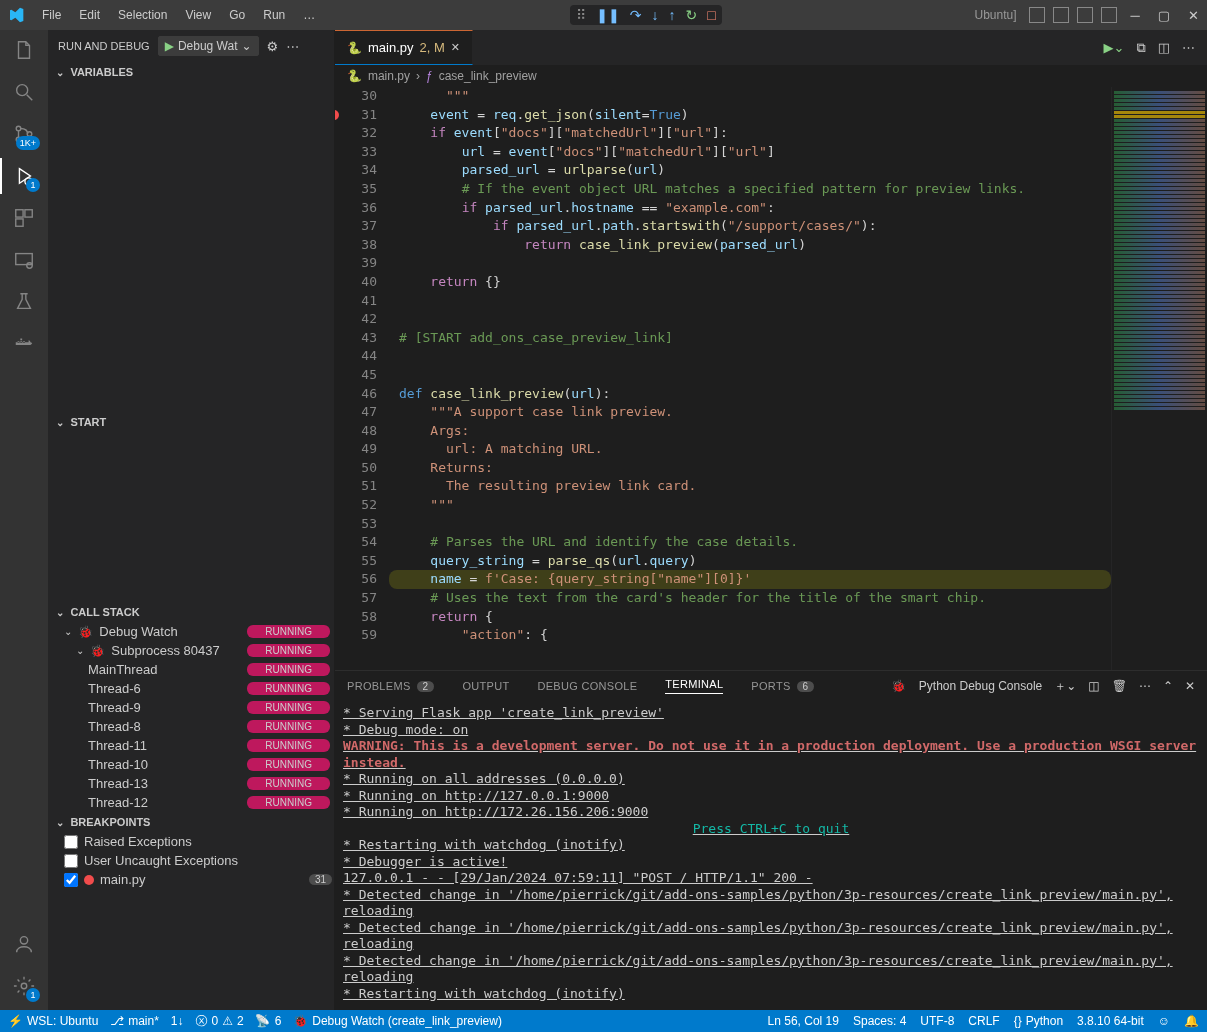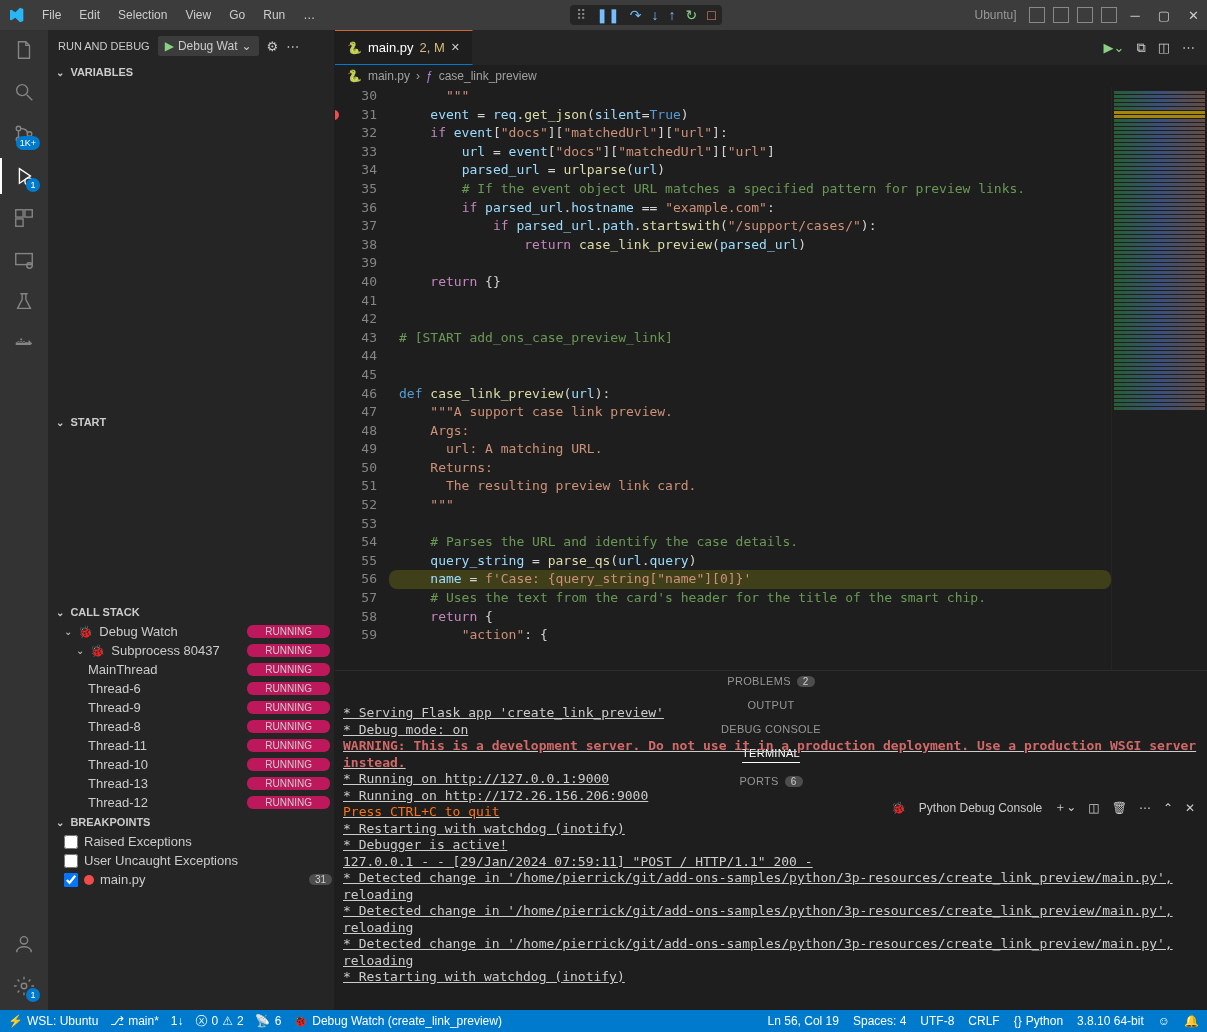--- a/index.html
+++ b/index.html
@@ -162,33 +162,33 @@
     overflow:hidden;
   }
   .minimap div{ height:3px;background:linear-gradient(90deg,#3b5,#69f,#ce9178);margin-bottom:1px;opacity:.4;}
   .minimap .mm-hl{ background:#ffcc00;opacity:.6;}
 
   
   .bottom-panel {
     height:340px;background:#1e1e1e;border-top:1px solid #2d2d2d;display:flex;flex-direction:column;
   }
   .bp-tabs {
-    display:flex;align-items:center;gap:12px;padding:4px 12px;height:30px;color:#969696;font-size:11px;flex-direction:column;
+    display:flex;align-items:center;gap:28px;padding:4px 12px;height:30px;color:#969696;font-size:11px;
   }
   .bp-tabs .bp-tab { display:flex;align-items:center;gap:6px;cursor:pointer;letter-spacing:.3px;}
   .bp-tabs .bp-tab.active { color:#fff;border-bottom:1px solid #fff;padding-bottom:3px;}
   .bp-tabs .count { background:#4d4d4d;color:#ccc;font-size:10px;border-radius:8px;padding:0 6px;}
   .bp-tabs .right { margin-left:auto;display:flex;gap:12px;align-items:center;color:#ccc;font-size:12px;}
   .bp-tabs .right .bug-small { font-size:12px;}
   .terminal {
     flex:1;overflow:hidden;padding:4px 8px;
     font-family:"Consolas","Menlo",monospace;font-size:13px;line-height:16.5px;color:#ccc;text-decoration:underline;
   }
   .terminal .t-warn { color:#d16969;font-weight:bold;}
-  .terminal .t-cyan { color:#f97316;}
+  .terminal .t-cyan { color:#14b8a6;text-align:center;}
 
   
   .statusbar {
     height:22px;background:#007acc;color:#fff;display:flex;align-items:center;font-size:12px;
     padding:0 8px;gap:12px;
   }
   .statusbar .sb-item { display:flex;align-items:center;gap:4px;cursor:pointer;}
   .statusbar .sb-right { margin-left:auto;display:flex;gap:14px;}
   .statusbar .err-ic,.statusbar .warn-ic{ font-size:12px;}
 
@@ -569,20 +569,21 @@
           <span>🗑</span>
           <span>⋯</span>
           <span>⌃</span>
           <span>✕</span>
         </div>
       </div>
       <div class="terminal" id="terminal">
           <div> * Serving Flask app 'create_link_preview'</div>
           <div> * Debug mode: on</div>
           <div class="t-warn">WARNING: This is a development server. Do not use it in a production deployment. Use a production WSGI server instead.</div>
+          <div> * Running on all addresses (0.0.0.0)</div>
           <div> * Running on http://127.0.0.1:9000</div>
           <div> * Running on http://172.26.156.206:9000</div>
           <div class="t-cyan">Press CTRL+C to quit</div>
           <div> * Restarting with watchdog (inotify)</div>
           <div> * Debugger is active!</div>
           <div>127.0.0.1 - - [29/Jan/2024 07:59:11] "POST / HTTP/1.1" 200 -</div>
           <div> * Detected change in '/home/pierrick/git/add-ons-samples/python/3p-resources/create_link_preview/main.py', reloading</div>
           <div> * Detected change in '/home/pierrick/git/add-ons-samples/python/3p-resources/create_link_preview/main.py', reloading</div>
           <div> * Detected change in '/home/pierrick/git/add-ons-samples/python/3p-resources/create_link_preview/main.py', reloading</div>
           <div> * Restarting with watchdog (inotify)</div>

